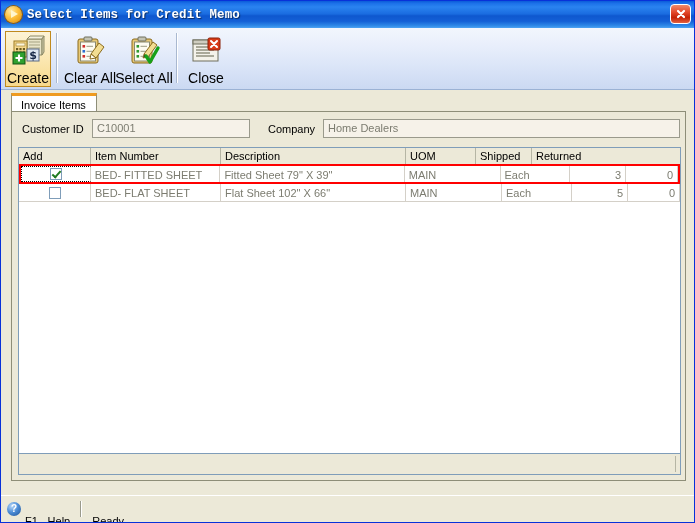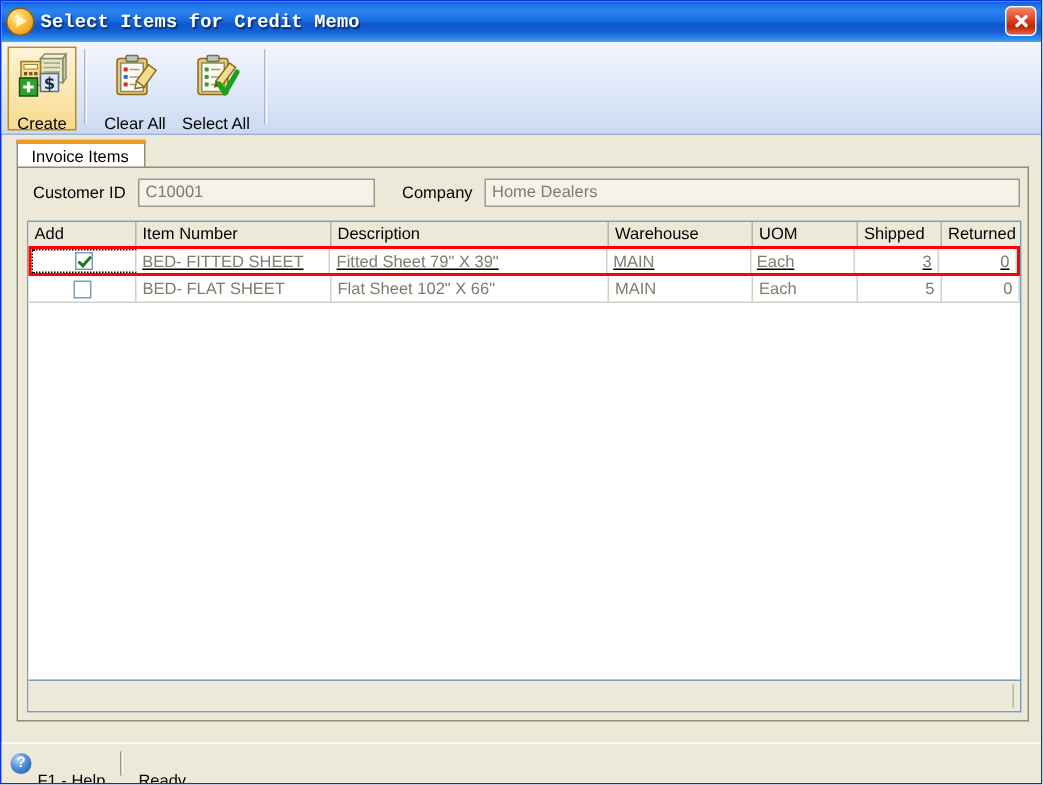--- a/index.html
+++ b/index.html
@@ -108,23 +108,23 @@
   .tbtn.active {
     border: 1px solid #c08a1e;
     background: linear-gradient(to bottom, #fdf3d6 0%, #fbe6ae 55%, #f7d98c 100%);
   }
   .tbtn .glyph {
     width: 34px; height: 32px;
     position: relative;
     flex: none;
   }
   .tbtn .lbl {
-    font-size: 11px;
+    font-size: 14px;
     color: #000;
-    margin-top: 10px;
+    margin-top: 4px;
     white-space: nowrap;
     line-height: 1.1;
   }
   .tsep {
     width: 1px;
     height: 50px;
     margin: 2px 5px 0 5px;
     background: #a9b8d0;
     border-right: 1px solid #ffffff;
     flex: none;
@@ -247,21 +247,21 @@
     box-sizing: border-box;
     margin-top: -1px;
   }
   .grow {
     display: flex;
     height: 100%;
     box-sizing: border-box;
     border-bottom: 1px solid #d4d0c8;
     align-items: stretch;
   }
-  .growwrap.selected .grow { border-bottom: none; text-decoration: underline; }
+  .growwrap.selected .grow { border-bottom: none; }
   .grow .gc {
     box-sizing: border-box;
     font-size: 11px;
     color: #7c7c70;
     padding: 2px 4px 0 4px;
     border-right: 1px solid #d4d0c8;
     white-space: nowrap;
     overflow: hidden;
     line-height: 14px;
   }
@@ -437,20 +437,35 @@
           <polygon points="17,19 21,22 16,23" fill="#3a3a2a" stroke="#8a6a1c" stroke-width="0.8"></polygon>
 
           <path d="M19,21 L23,27 L31,13" stroke="#18a018" stroke-width="3.4" fill="none" stroke-linecap="round" stroke-linejoin="round"></path>
         </svg>
       </div>
       <span class="lbl">Select All</span>
     </div>
 
     <div class="tsep"></div>
 
+    <div class="tbtn">
+      <div class="glyph">
+        <svg width="34" height="32" viewBox="0 0 34 32">
+          <rect x="4" y="5" width="25" height="21" fill="#f4f2ea" stroke="#6e6e5c" stroke-width="1"></rect>
+          <rect x="4" y="5" width="25" height="4" fill="#cfcdc0" stroke="#6e6e5c" stroke-width="1"></rect>
+          <line x1="7" y1="12" x2="21" y2="12" stroke="#8a8a78" stroke-width="1.4"></line>
+          <line x1="7" y1="15" x2="25" y2="15" stroke="#8a8a78" stroke-width="1.4"></line>
+          <line x1="7" y1="18" x2="21" y2="18" stroke="#8a8a78" stroke-width="1.4"></line>
+          <line x1="7" y1="21" x2="25" y2="21" stroke="#8a8a78" stroke-width="1.4"></line>
+          <rect x="19" y="3" width="12" height="12" rx="1.5" fill="#d93a18" stroke="#8a2008" stroke-width="1"></rect>
+          <path d="M22,6 L28,12 M28,6 L22,12" stroke="#ffffff" stroke-width="2" stroke-linecap="round"></path>
+        </svg>
+      </div>
+      <span class="lbl">Close</span>
+    </div>
   </div>
 
   <div class="client">
 
     <div class="tabstrip">
       <div class="tab">Invoice Items</div>
     </div>
 
     <div class="tabpage">
 
@@ -461,21 +476,20 @@
         <span class="flabel" style="left:256px;">Company</span>
         <div class="finput" style="left:311px; width:357px;">Home Dealers</div>
       </div>
 
       <div class="gridwrap">
 
         <div class="gridhead">
           <div class="hc" style="width:72px;">Add</div>
           <div class="hc" style="width:130px;">Item Number</div>
           <div class="hc" style="width:185px;">Description</div>
-          <div class="hc" style="width:96px;">Warehouse</div>
           <div class="hc" style="width:70px;">UOM</div>
           <div class="hc num" style="width:56px;">Shipped</div>
           <div class="hc num" style="width:52px;">Returned</div>
         </div>
 
         <div class="gridbody">
 
           <div class="growwrap selected">
             <div class="grow">
               <div class="gc addcell" style="width:70px;">

